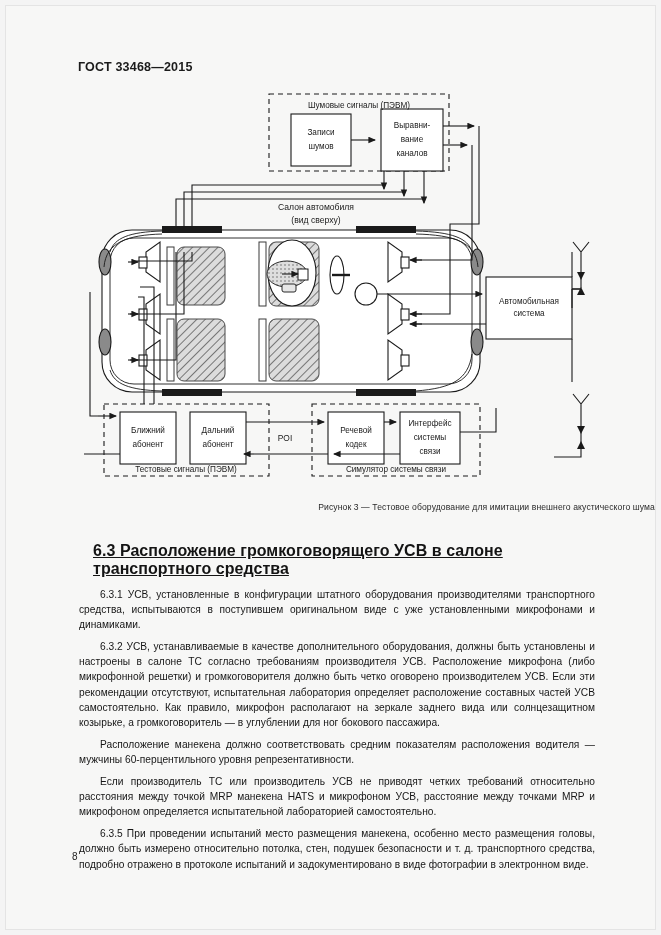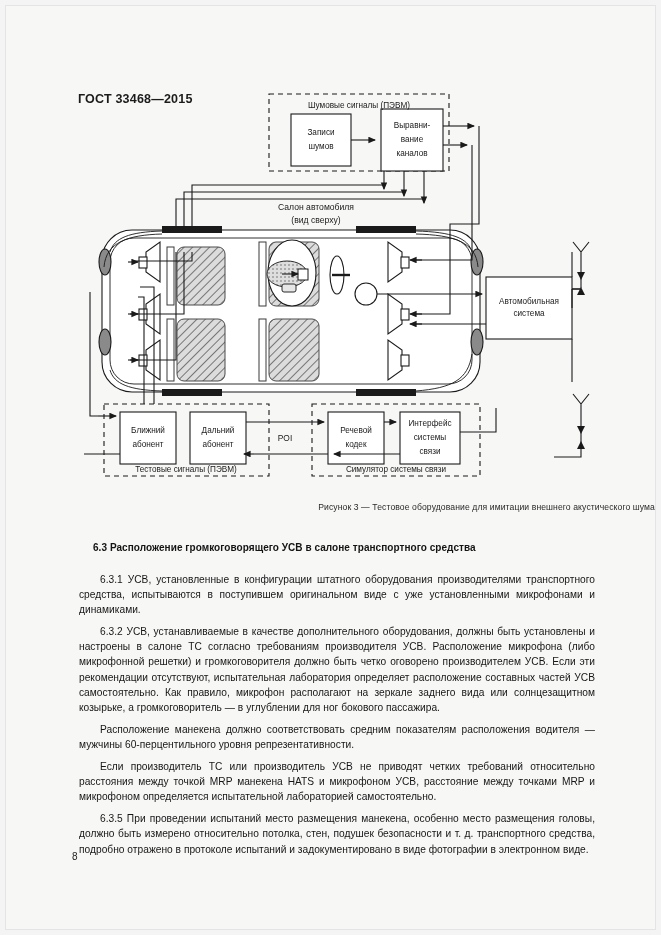--- a/index.html
+++ b/index.html
@@ -28,21 +28,20 @@
     box-shadow: 0 0 0 1px #e4e4e4;
   }
   .hdr {
     position: absolute;
     left: 72px;
     top: 54px;
     font-size: 12.5px;
     font-weight: bold;
     letter-spacing: 0.2px;
     color: #1b1b1b;
-    margin-top: 32px;
   }
 
   
   #figure {
     position: absolute;
     left: 78px;
     top: 86px;
     width: 510px;
     height: 410px;
   }
@@ -60,26 +59,27 @@
   }
 
   
   #body {
     position: absolute;
     left: 66px;
     top: 536px;
     width: 530px;
   }
   .h3 {
-    font-size: 10px;
+    font-size: 16px;
     font-weight: bold;
-    margin: 0 0 19px 0;
+    margin: 0 0 9px 0;
     padding-left: 21px;
     color: #141414;
     letter-spacing: 0.05px;
+    text-decoration: underline;
   }
   p.t {
     font-size: 10.2px;
     line-height: 15.1px;
     margin: 7px;
     text-align: justify;
     text-indent: 21px;
     color: #161616;
     letter-spacing: 0.02px;
   }

